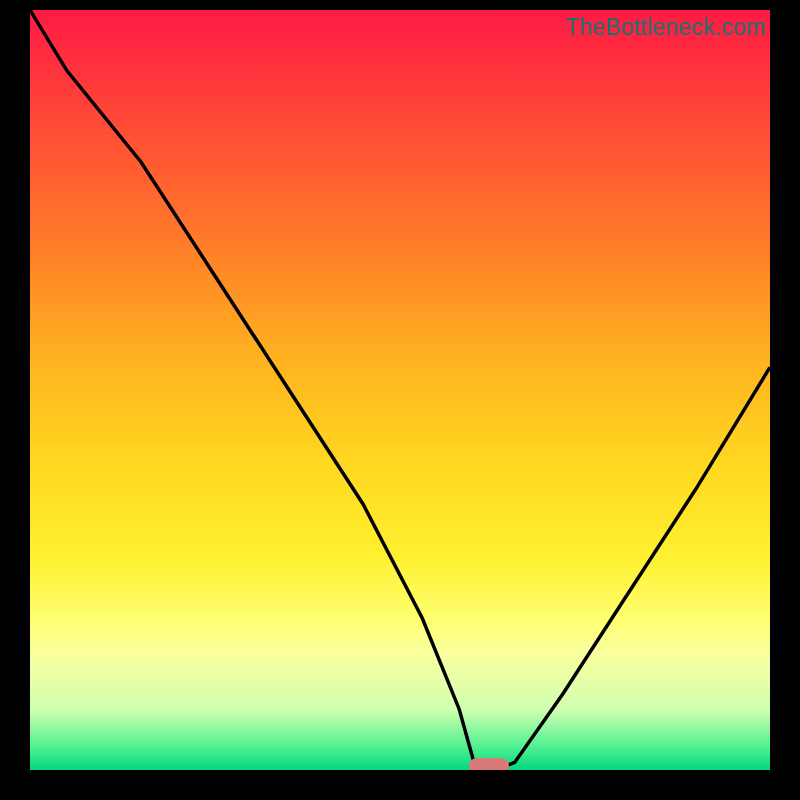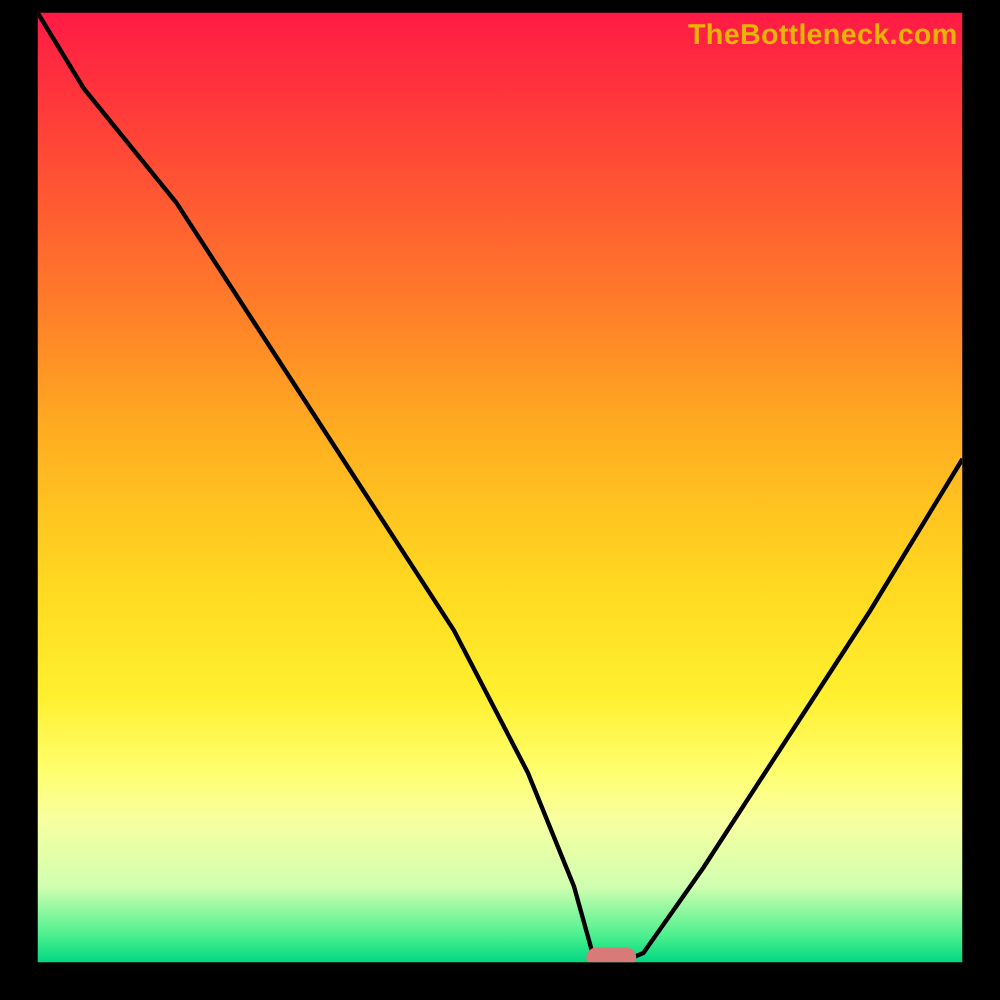--- a/index.html
+++ b/index.html
@@ -41,23 +41,23 @@
       #d0ffb0 92%,
       #50f090 97%,
       #00d880 100%
     );
     overflow: hidden;
   }
   .watermark {
     position: absolute;
     top: 14px;
     right: 34px;
-    color: #eab308;
+    color: #0f766e;
     font-size: 23px;
-    font-weight: 700;
+    font-weight: 400;
     letter-spacing: 0.2px;
   }
   svg.curve {
     position: absolute;
     left: 0;
     top: 0;
     width: 100%;
     height: 100%;
   }
   .marker {

